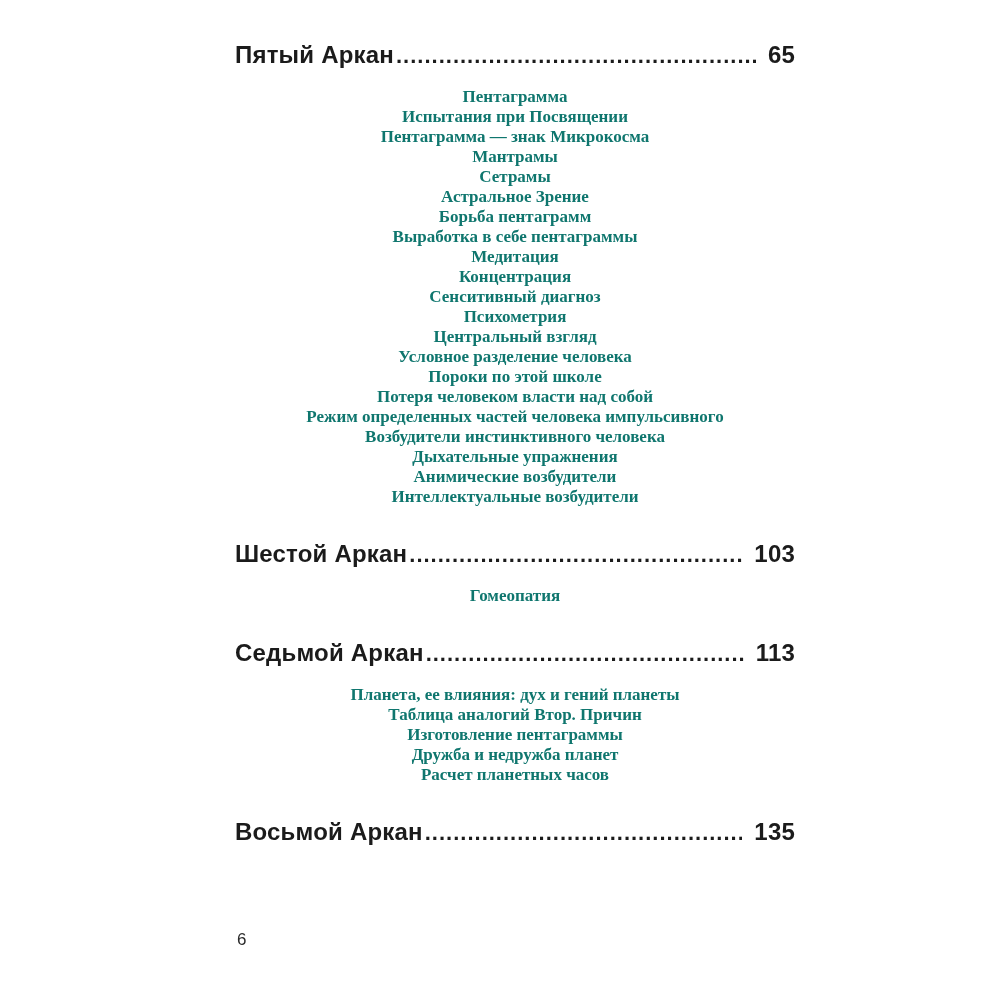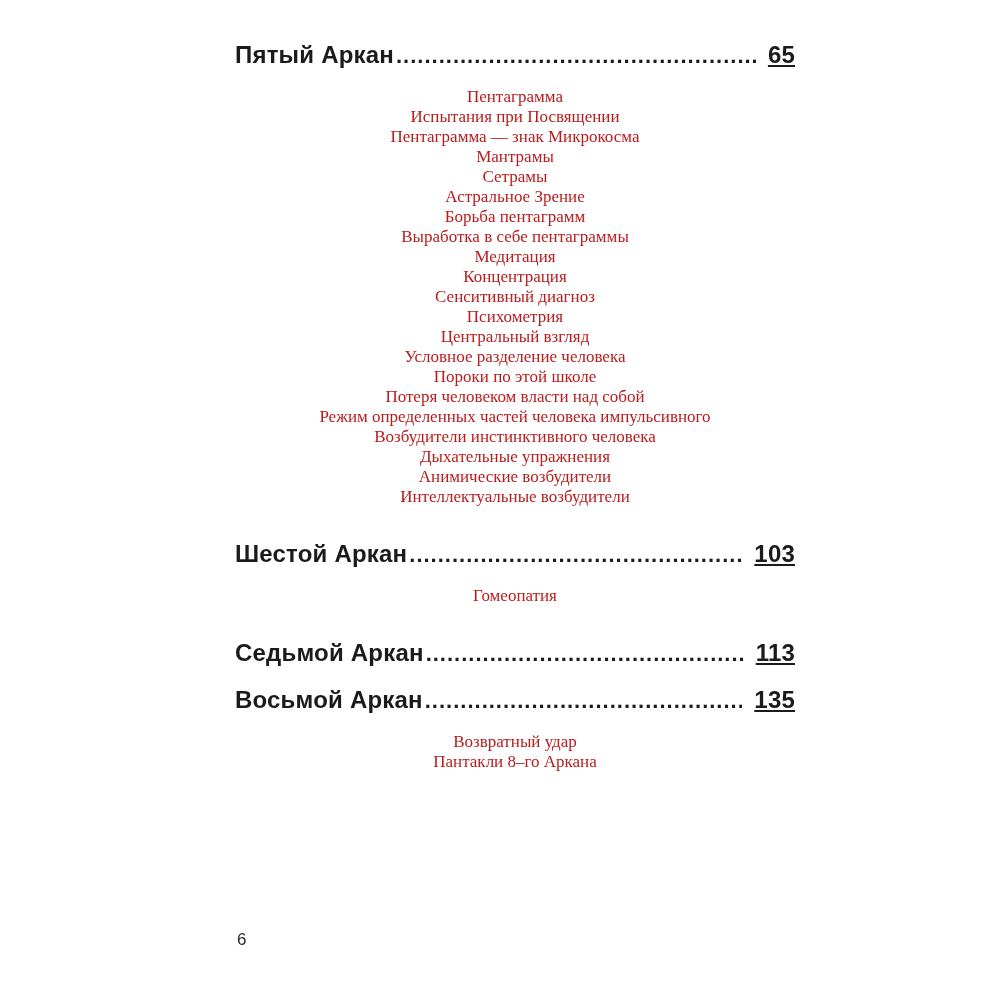--- a/index.html
+++ b/index.html
@@ -44,32 +44,32 @@
     white-space: nowrap;
     font-size: 22px;
     letter-spacing: 1px;
     color: #1b1b1b;
     margin: 0 2px 0 2px;
   }
   .section-page {
     flex: 0 0 auto;
     white-space: nowrap;
     padding-left: 10px;
-    text-decoration: underline;
   }
   .items {
     margin: 0 0 32px 0;
     text-align: center;
   }
   .toc-item {
     font-family: "Liberation Serif", serif;
     font-size: 17px;
     line-height: 20px;
-    color: #b91c1c;
+    color: #0f766e;
     white-space: nowrap;
+    font-weight: bold;
   }
   .folio {
     position: absolute;
     left: 237px;
     top: 930px;
     font-family: "Liberation Sans", sans-serif;
     font-size: 17px;
     color: #2a2a2a;
   }
 </style>
@@ -118,28 +118,31 @@
           <div class="items">
             <div class="toc-item">Гомеопатия</div>
           </div>
         </div>
         <div class="section">
           <div class="section-heading">
             <span class="section-title">Седьмой Аркан</span>
             <span class="dot-leader">........................................................................................................................</span>
             <span class="section-page">113</span>
           </div>
+          <div class="items">
+            <div class="toc-item">Планета, ее влияния: дух и гений планеты</div>
+            <div class="toc-item">Таблица аналогий Втор. Причин</div>
+            <div class="toc-item">Изготовление пентаграммы</div>
+            <div class="toc-item">Дружба и недружба планет</div>
+            <div class="toc-item">Расчет планетных часов</div>
+          </div>
         </div>
         <div class="section">
           <div class="section-heading">
             <span class="section-title">Восьмой Аркан</span>
             <span class="dot-leader">........................................................................................................................</span>
             <span class="section-page">135</span>
-          </div>
-          <div class="items">
-            <div class="toc-item">Возвратный удар</div>
-            <div class="toc-item">Пантакли 8–го Аркана</div>
           </div>
         </div>
       </div>
   </div>
   <div class="folio">6</div>
 </div>
 
 </body></html>

